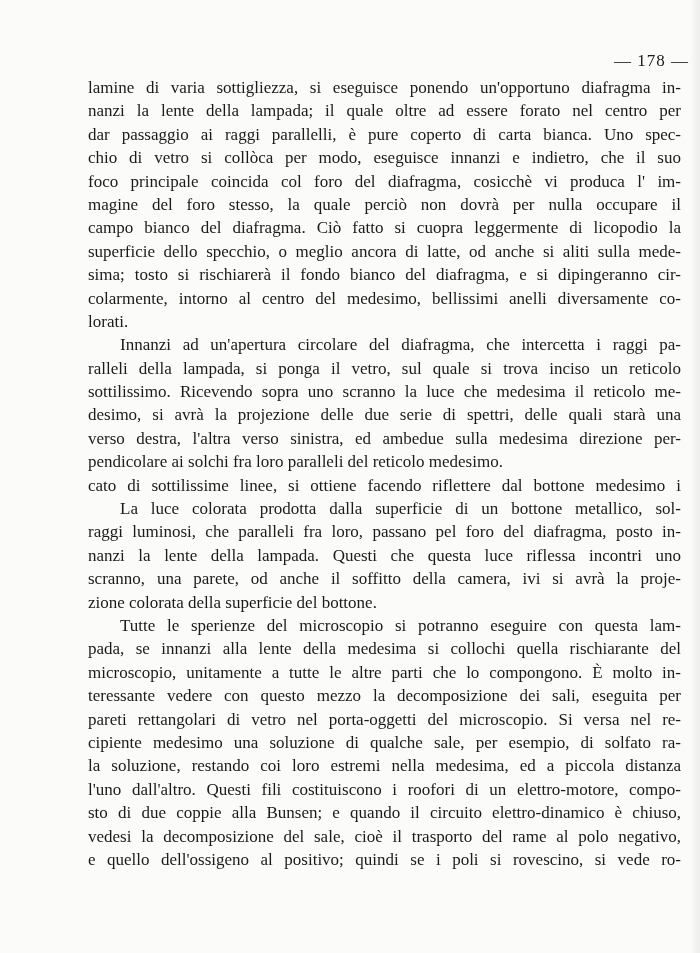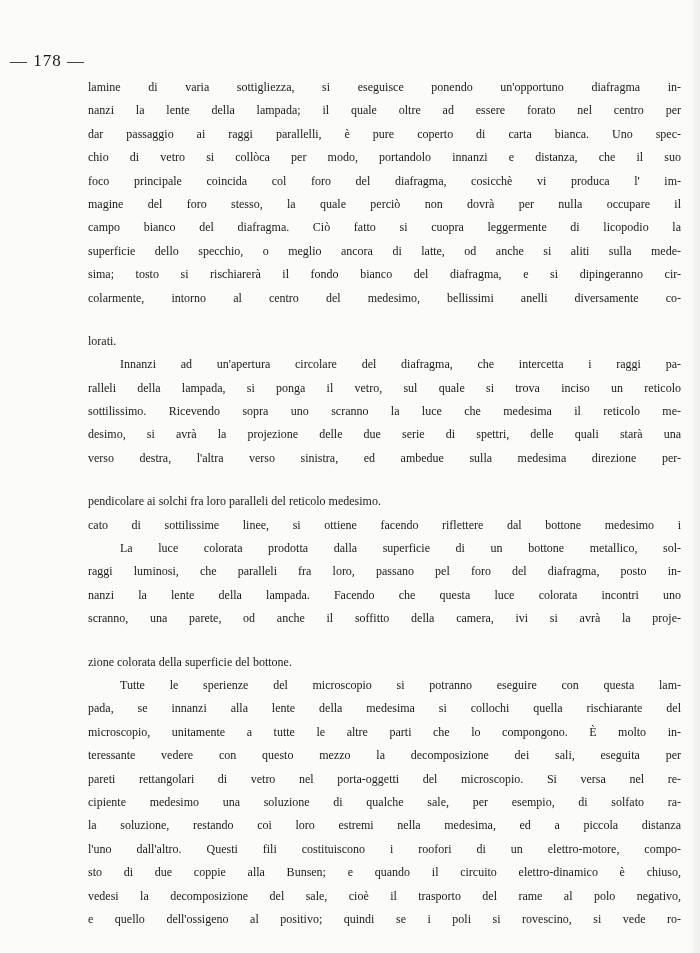--- a/index.html
+++ b/index.html
@@ -10,52 +10,52 @@
       overflow: hidden;
       font-family: "Liberation Serif", "DejaVu Serif", serif;
       color: #1a1a1a;
     }
     .right-edge {
       position: absolute; top: 0; right: 0; width: 10px; height: 953px;
       background: linear-gradient(to right, rgba(0,0,0,0), rgba(0,0,0,0.06));
     }
     .page-number {
       position: absolute; top: 51px; left: 0; width: 689px;
-      text-align: left; font-size: 17px; letter-spacing: 1px;
+      text-align: right; font-size: 17px; letter-spacing: 1px;
       padding-left: 10px; box-sizing: border-box;
     }
     .text-block {
       position: absolute; top: 76px; left: 88px; width: 593px;
     }
     .line {
       display: block;
       height: 23.4px; line-height: 23.4px;
-      font-size: 12px;
+      font-size: 17px;
       text-align: justify;
       text-align-last: justify;
       white-space: nowrap;
       overflow: visible;
     }
-    .line.last { text-align-last: left; margin-top: 20px; }
+    .line.last { text-align-last: left; }
     .line.indent { padding-left: 32px; }
   </style>
 </head>
 <body>
 
 <div class="right-edge"></div>
 
 <div class="page-number">— 178 —</div>
 
 <div class="text-block">
 
   <div class="paragraph">
     <span class="line">lamine di varia sottigliezza, si eseguisce ponendo un'opportuno diafragma in-</span>
     <span class="line">nanzi la lente della lampada; il quale oltre ad essere forato nel centro per</span>
     <span class="line">dar passaggio ai raggi parallelli, è pure coperto di carta bianca. Uno spec-</span>
-    <span class="line">chio di vetro si collòca per modo, portandolo innanzi e distanza, che il suo</span>
+    <span class="line">chio di vetro si collòca per modo, eseguisce innanzi e indietro, che il suo</span>
     <span class="line">foco principale coincida col foro del diafragma, cosicchè vi produca l' im-</span>
     <span class="line">magine del foro stesso, la quale perciò non dovrà per nulla occupare il</span>
     <span class="line">campo bianco del diafragma. Ciò fatto si cuopra leggermente di licopodio la</span>
     <span class="line">superficie dello specchio, o meglio ancora di latte, od anche si aliti sulla mede-</span>
     <span class="line">sima; tosto si rischiarerà il fondo bianco del diafragma, e si dipingeranno cir-</span>
     <span class="line">colarmente, intorno al centro del medesimo, bellissimi anelli diversamente co-</span>
     <span class="line last">lorati.</span>
   </div>
 
   <div class="paragraph">
@@ -64,21 +64,21 @@
     <span class="line">sottilissimo. Ricevendo sopra uno scranno la luce che medesima il reticolo me-</span>
     <span class="line">desimo, si avrà la projezione delle due serie di spettri, delle quali starà una</span>
     <span class="line">verso destra, l'altra verso sinistra, ed ambedue sulla medesima direzione per-</span>
     <span class="line last">pendicolare ai solchi fra loro paralleli del reticolo medesimo.</span>
   </div>
 
   <div class="paragraph">
     <span class="line">cato di sottilissime linee, si ottiene facendo riflettere dal bottone medesimo i</span>
     <span class="line indent">La luce colorata prodotta dalla superficie di un bottone metallico, sol-</span>
     <span class="line">raggi luminosi, che paralleli fra loro, passano pel foro del diafragma, posto in-</span>
-    <span class="line">nanzi la lente della lampada. Facendo che questa luce colorata incontri uno</span>
+    <span class="line">nanzi la lente della lampada. Questi che questa luce riflessa incontri uno</span>
     <span class="line">scranno, una parete, od anche il soffitto della camera, ivi si avrà la proje-</span>
     <span class="line last">zione colorata della superficie del bottone.</span>
   </div>
 
   <div class="paragraph">
     <span class="line indent">Tutte le sperienze del microscopio si potranno eseguire con questa lam-</span>
     <span class="line">pada, se innanzi alla lente della medesima si collochi quella rischiarante del</span>
     <span class="line">microscopio, unitamente a tutte le altre parti che lo compongono. È molto in-</span>
     <span class="line">teressante vedere con questo mezzo la decomposizione dei sali, eseguita per</span>
     <span class="line">pareti rettangolari di vetro nel porta-oggetti del microscopio. Si versa nel re-</span>

